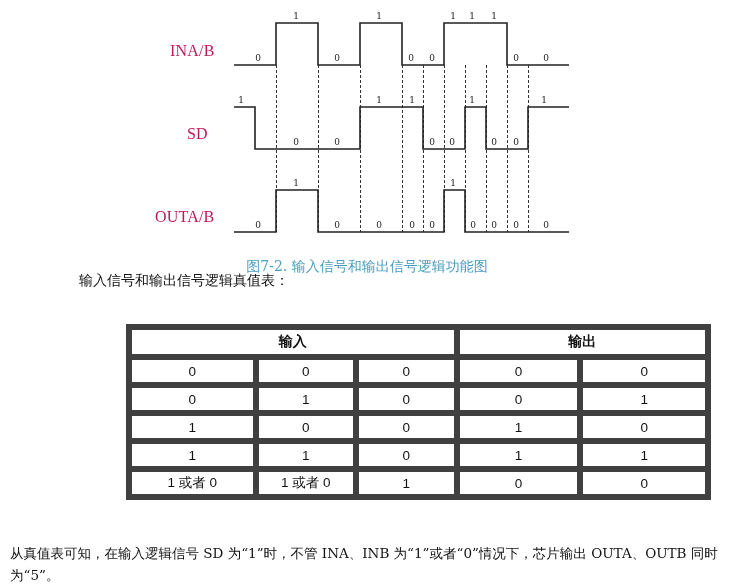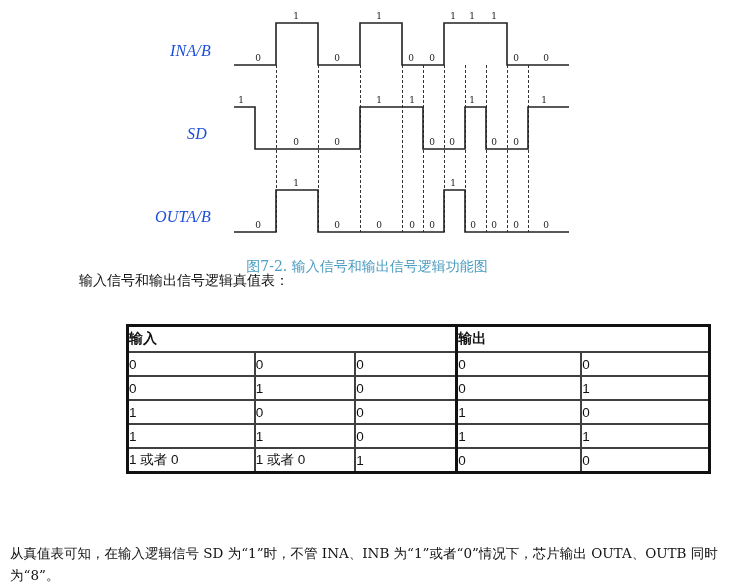--- a/index.html
+++ b/index.html
@@ -1,28 +1,28 @@
 <!DOCTYPE html>
 <html><head>
 <meta charset="utf-8">
 <style>
   html, body { margin:0; padding:0; background:#ffffff; }
   body { width:736px; height:588px; position:relative; overflow:hidden;
          font-family: "DejaVu Serif", "Liberation Serif", serif; color:#111; }
   #timing { position:absolute; left:0; top:0; width:736px; height:245px; }
   .sig-label { position:absolute; font-family:"Liberation Serif","DejaVu Serif",serif;
-               font-size:16px; color:#1d4ed8; letter-spacing:0.2px;font-style:italic; }
+               font-size:16px; color:#be185d; letter-spacing:0.2px; }
   .caption { position:absolute; left:0; width:736px; top:258px; text-align:center;
              font-size:14px; padding-left:0; }
   .caption span { display:inline-block; margin-left:-2px; }
   .intro { position:absolute; left:79px; top:272px; font-size:14px; color:#111; }
   table.truth { position:absolute; left:126px; top:324px; width:585px;
                 border-collapse:collapse; border:3px solid #111;
                 font-family:"Liberation Sans","DejaVu Sans",sans-serif; font-size:13.5px; color:#111; }
-  table.truth td { border:2px solid #404040; text-align:left; height:22px; padding:0; }
+  table.truth td { border:6px solid #404040; text-align:center; height:22px; padding:0; }
   table.truth td.thick-r { border-right:3px solid #111; }
   table.truth tr.group td { font-weight:bold; font-size:14px; height:24px; }
   table.truth tr.sub td { font-family:"DejaVu Sans","Liberation Sans",sans-serif; font-size:13px; height:23px; }
   .conclusion { position:absolute; left:10px; top:542px; width:726px; font-size:13.5px;
                 line-height:22px; color:#111; }
 </style>
 </head>
 <body>
 
 <div>
@@ -129,13 +129,13 @@
   <tr>
     <td>1 或者 0</td>
     <td>1 或者 0</td>
     <td class="thick-r">1</td>
     <td>0</td>
     <td>0</td>
   </tr>
 </tbody>
   </table>
 
-<div class="conclusion">从真值表可知，在输入逻辑信号 SD 为“1”时，不管 INA、INB 为“1”或者“0”情况下，芯片输出 OUTA、OUTB 同时为“8”。</div>
+<div class="conclusion">从真值表可知，在输入逻辑信号 SD 为“1”时，不管 INA、INB 为“1”或者“0”情况下，芯片输出 OUTA、OUTB 同时为“5”。</div>
 
 </body></html>

